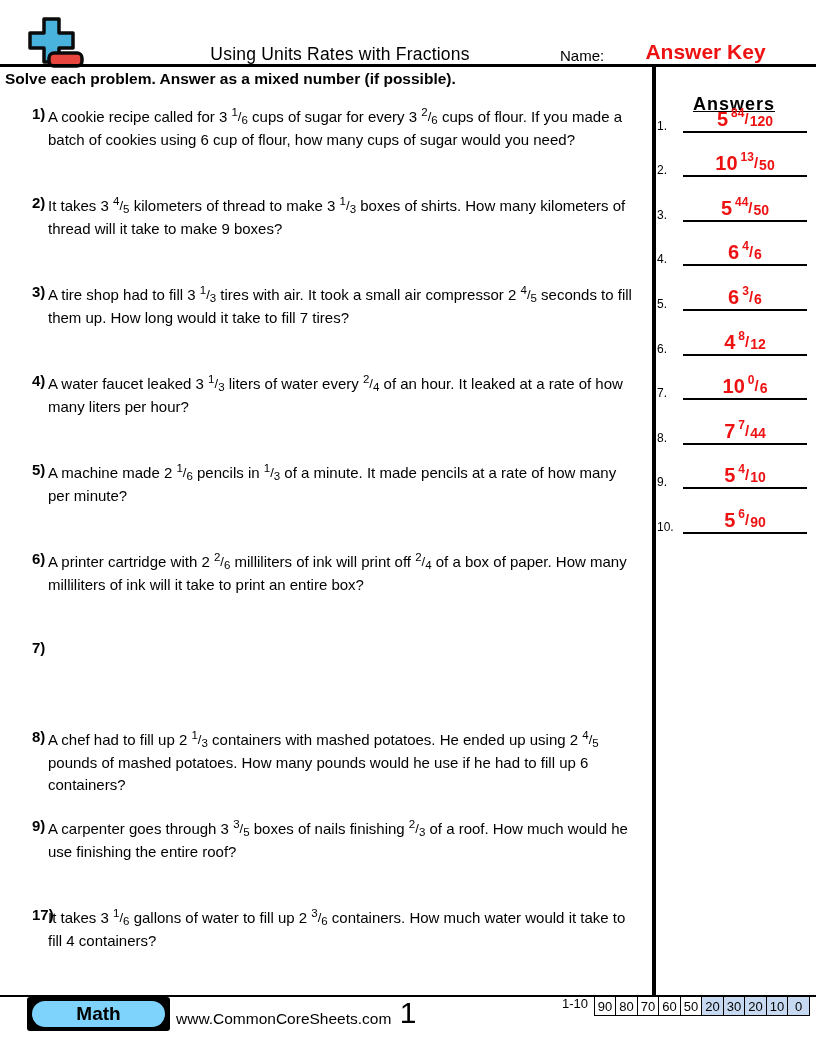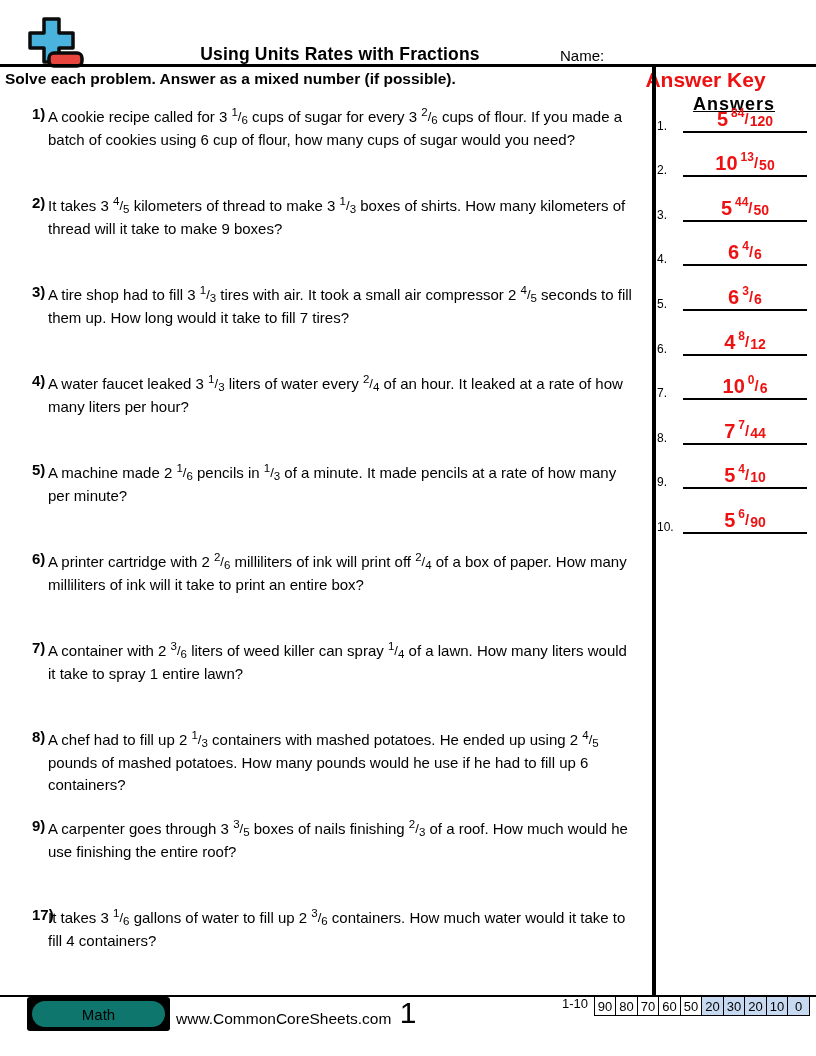--- a/index.html
+++ b/index.html
@@ -3,24 +3,24 @@
 <meta charset="utf-8">
 <style>
   * { margin:0; padding:0; box-sizing:border-box; }
   html,body { width:816px; height:1056px; background:#fff; overflow:hidden;
               font-family:"Liberation Sans", sans-serif; color:#000; }
   .page { position:relative; width:816px; height:1056px; background:#fff; }
 
   
   .logo { position:absolute; left:22px; top:16px; width:66px; height:54px; }
   .title { position:absolute; left:150px; top:44px; width:380px; text-align:center;
-           font-size:17.5px; letter-spacing:.2px;font-weight:bold; }
+           font-size:17.5px; letter-spacing:.2px; }
   .name-label { position:absolute; left:560px; top:47px; font-size:15px; }
   .name-value { position:absolute; left:618px; top:40px; width:175px; text-align:center;
-                font-size:21px; font-weight:bold; color:var(--answer-red,#ee1111);margin-top:28px; }
+                font-size:21px; font-weight:bold; color:var(--answer-red,#ee1111); }
   .header-rule { position:absolute; left:0; top:64px; width:816px; height:3px; background:#000; }
   .instructions { position:absolute; left:5px; top:70px; font-size:15.5px; font-weight:bold; }
 
   
   .vsep { position:absolute; left:652px; top:66px; height:930px; width:3px;
           border-left:2px solid #000; border-right:2px solid #000; }
   .answers-title { position:absolute; left:658px; top:70px; width:152px; text-align:center;
                    font-size:18px; font-weight:bold; text-decoration:underline; letter-spacing:1px;margin-top:24px; }
   .answers-list { position:absolute; left:655px; top:92px; width:158px; }
   .ans-row { position:relative; height:44.6px; }
@@ -41,23 +41,23 @@
   .p-text { margin-left:16px; padding-top:6px; width:588px; font-size:15px; line-height:22px; }
   .frac { white-space:nowrap; }
   .fr-n { font-size:11.5px; position:relative; top:-6px; }
   .fr-s { font-size:13px; position:relative; top:-1px; }
   .fr-d { font-size:11.5px; position:relative; top:2px; }
 
   
   .footer-rule { position:absolute; left:0; top:995px; width:816px; height:2px; background:#000; }
   .math-badge { position:absolute; left:27px; top:997px; width:143px; height:34px;
                 background:#000; border-radius:3px; }
-  .math-pill { position:absolute; left:5px; top:4px; right:5px; bottom:4px; background:#0f766e;
+  .math-pill { position:absolute; left:5px; top:4px; right:5px; bottom:4px; background:#7dd3fc;
                border-radius:14px; display:flex; align-items:center; justify-content:center;
-               font-size:15px; font-weight:normal; }
+               font-size:19px; font-weight:bold; }
   .website { position:absolute; left:176px; top:1010px; font-size:15.5px;text-align:right; }
   .page-num { position:absolute; left:378px; top:996px; width:60px; text-align:center;
               font-size:30px; font-weight:300; }
   .score-table { position:absolute; right:6px; top:996px; display:flex; align-items:flex-start; }
   .score-label { font-size:13px; margin-right:7px; }
   .score-cell { width:23px; height:20px; border:1.5px solid #000; margin-left:-1.5px;
                 display:flex; align-items:center; justify-content:center;
                 font-size:13px; background:#fff; }
   .score-cell.shaded { background:var(--score-blue,#c6d9f0); }
   .score-cell:first-of-type { margin-left:0; }
@@ -194,21 +194,20 @@
       <div class="problem">
         <span class="p-num">5)</span>
         <div class="p-text">A machine made 2 <span class="frac"><span class="fr-n">1</span><span class="fr-s">/</span><span class="fr-d">6</span></span> pencils in <span class="frac"><span class="fr-n">1</span><span class="fr-s">/</span><span class="fr-d">3</span></span> of a minute. It made pencils at a rate of how many per minute?</div>
       </div>
       <div class="problem">
         <span class="p-num">6)</span>
         <div class="p-text">A printer cartridge with 2 <span class="frac"><span class="fr-n">2</span><span class="fr-s">/</span><span class="fr-d">6</span></span> milliliters of ink will print off <span class="frac"><span class="fr-n">2</span><span class="fr-s">/</span><span class="fr-d">4</span></span> of a box of paper. How many milliliters of ink will it take to print an entire box?</div>
       </div>
       <div class="problem">
         <span class="p-num">7)</span>
-        <div class="p-text">A container with 2 <span class="frac"><span class="fr-n">3</span><span class="fr-s">/</span><span class="fr-d">6</span></span> liters of weed killer can spray <span class="frac"><span class="fr-n">1</span><span class="fr-s">/</span><span class="fr-d">4</span></span> of a lawn. How many liters would it take to spray 1 entire lawn?</div>
       </div>
       <div class="problem">
         <span class="p-num">8)</span>
         <div class="p-text">A chef had to fill up 2 <span class="frac"><span class="fr-n">1</span><span class="fr-s">/</span><span class="fr-d">3</span></span> containers with mashed potatoes. He ended up using 2 <span class="frac"><span class="fr-n">4</span><span class="fr-s">/</span><span class="fr-d">5</span></span> pounds of mashed potatoes. How many pounds would he use if he had to fill up 6 containers?</div>
       </div>
       <div class="problem">
         <span class="p-num">9)</span>
         <div class="p-text">A carpenter goes through 3 <span class="frac"><span class="fr-n">3</span><span class="fr-s">/</span><span class="fr-d">5</span></span> boxes of nails finishing <span class="frac"><span class="fr-n">2</span><span class="fr-s">/</span><span class="fr-d">3</span></span> of a roof. How much would he use finishing the entire roof?</div>
       </div>
       <div class="problem">

